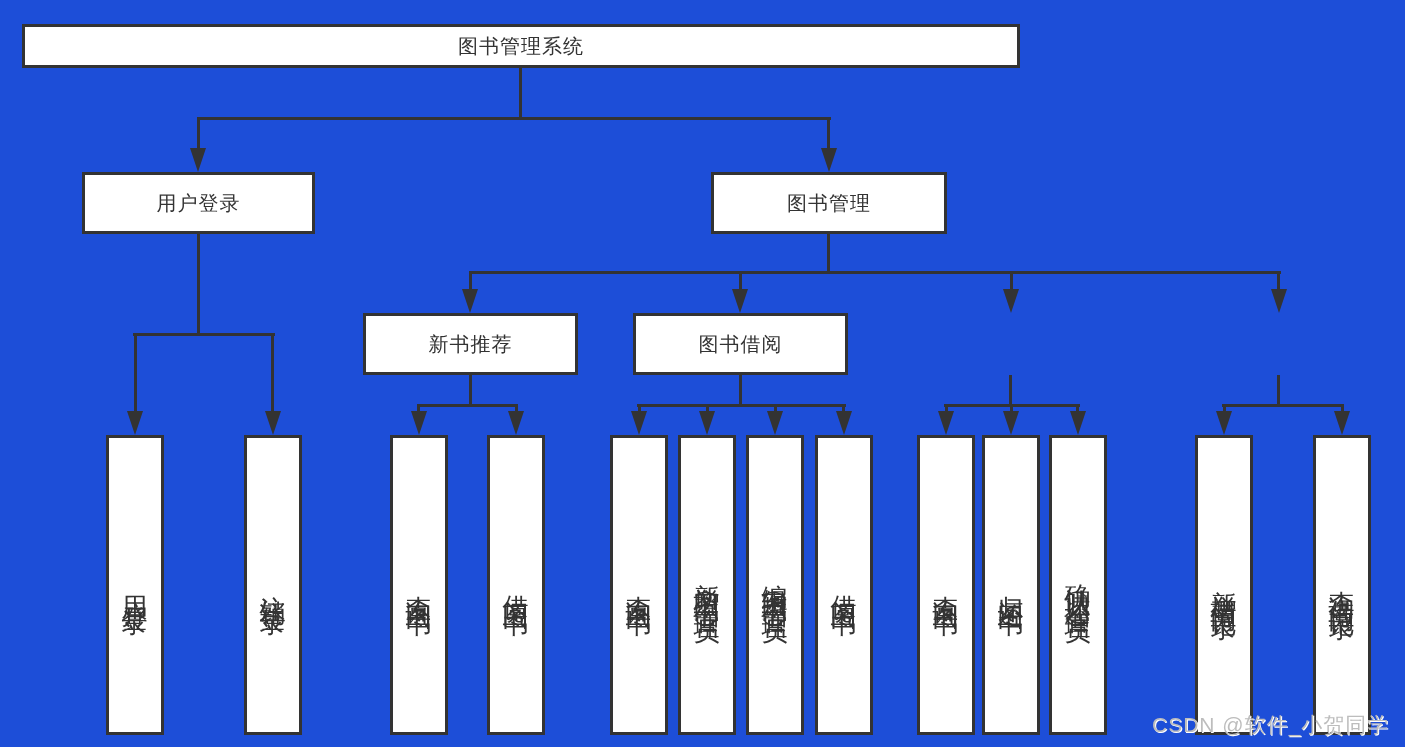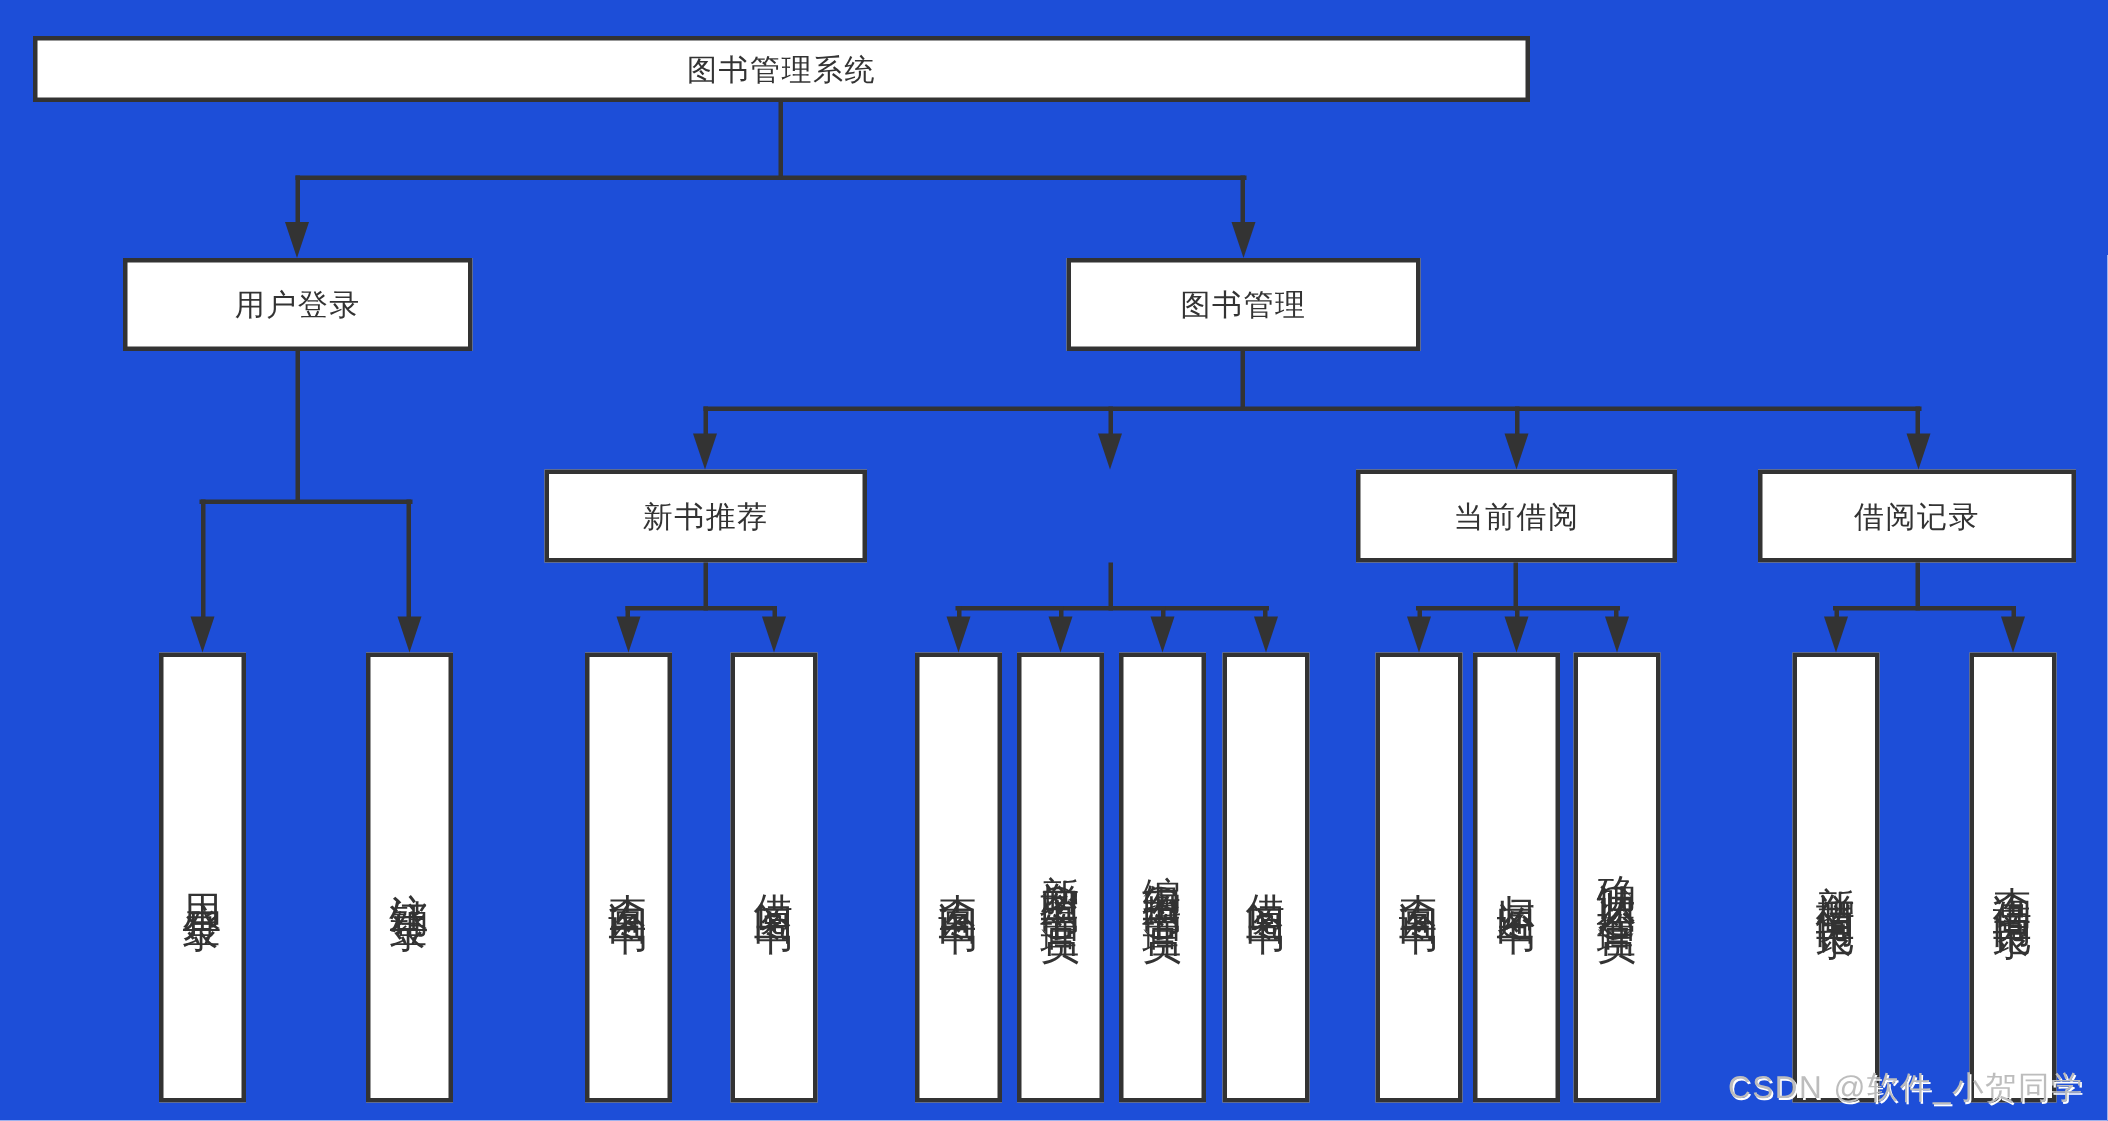--- a/index.html
+++ b/index.html
@@ -56,22 +56,21 @@
 <body>
 
 <div class="canvas">
 
   <div class="nbox" style="left:22px; top:24px; width:998px; height:44px;">图书管理系统</div>
 
   <div class="nbox" style="left:82px; top:172px; width:233px; height:62px;">用户登录</div>
   <div class="nbox" style="left:711px; top:172px; width:236px; height:62px;font-family:Liberation Mono, monospace;">图书管理</div>
 
   <div class="nbox" style="left:363px; top:313px; width:215px; height:62px;">新书推荐</div>
-  <div class="nbox" style="left:904px; top:313px; width:214px; height:62px;">当前借阅</div>
-  <div class="nbox" style="left:1172px; top:313px; width:212px; height:62px;">借阅记录</div>
+  <div class="nbox" style="left:633px; top:313px; width:215px; height:62px;">图书借阅</div>
 
   <div class="nbox leaf" style="left:106px; top:435px; width:58px; height:300px;">用户登录</div>
   <div class="nbox leaf" style="left:244px; top:435px; width:58px; height:300px;">注销登录</div>
 
   <div class="nbox leaf" style="left:390px; top:435px; width:58px; height:300px;">查询图书</div>
   <div class="nbox leaf" style="left:487px; top:435px; width:58px; height:300px;">借阅图书</div>
 
   <div class="nbox leaf" style="left:610px; top:435px; width:58px; height:300px;">查询图书</div>
   <div class="nbox leaf" style="left:678px; top:435px; width:58px; height:300px;">新增图书（管理员）</div>
   <div class="nbox leaf" style="left:746px; top:435px; width:58px; height:300px;">编辑图书（管理员）</div>

